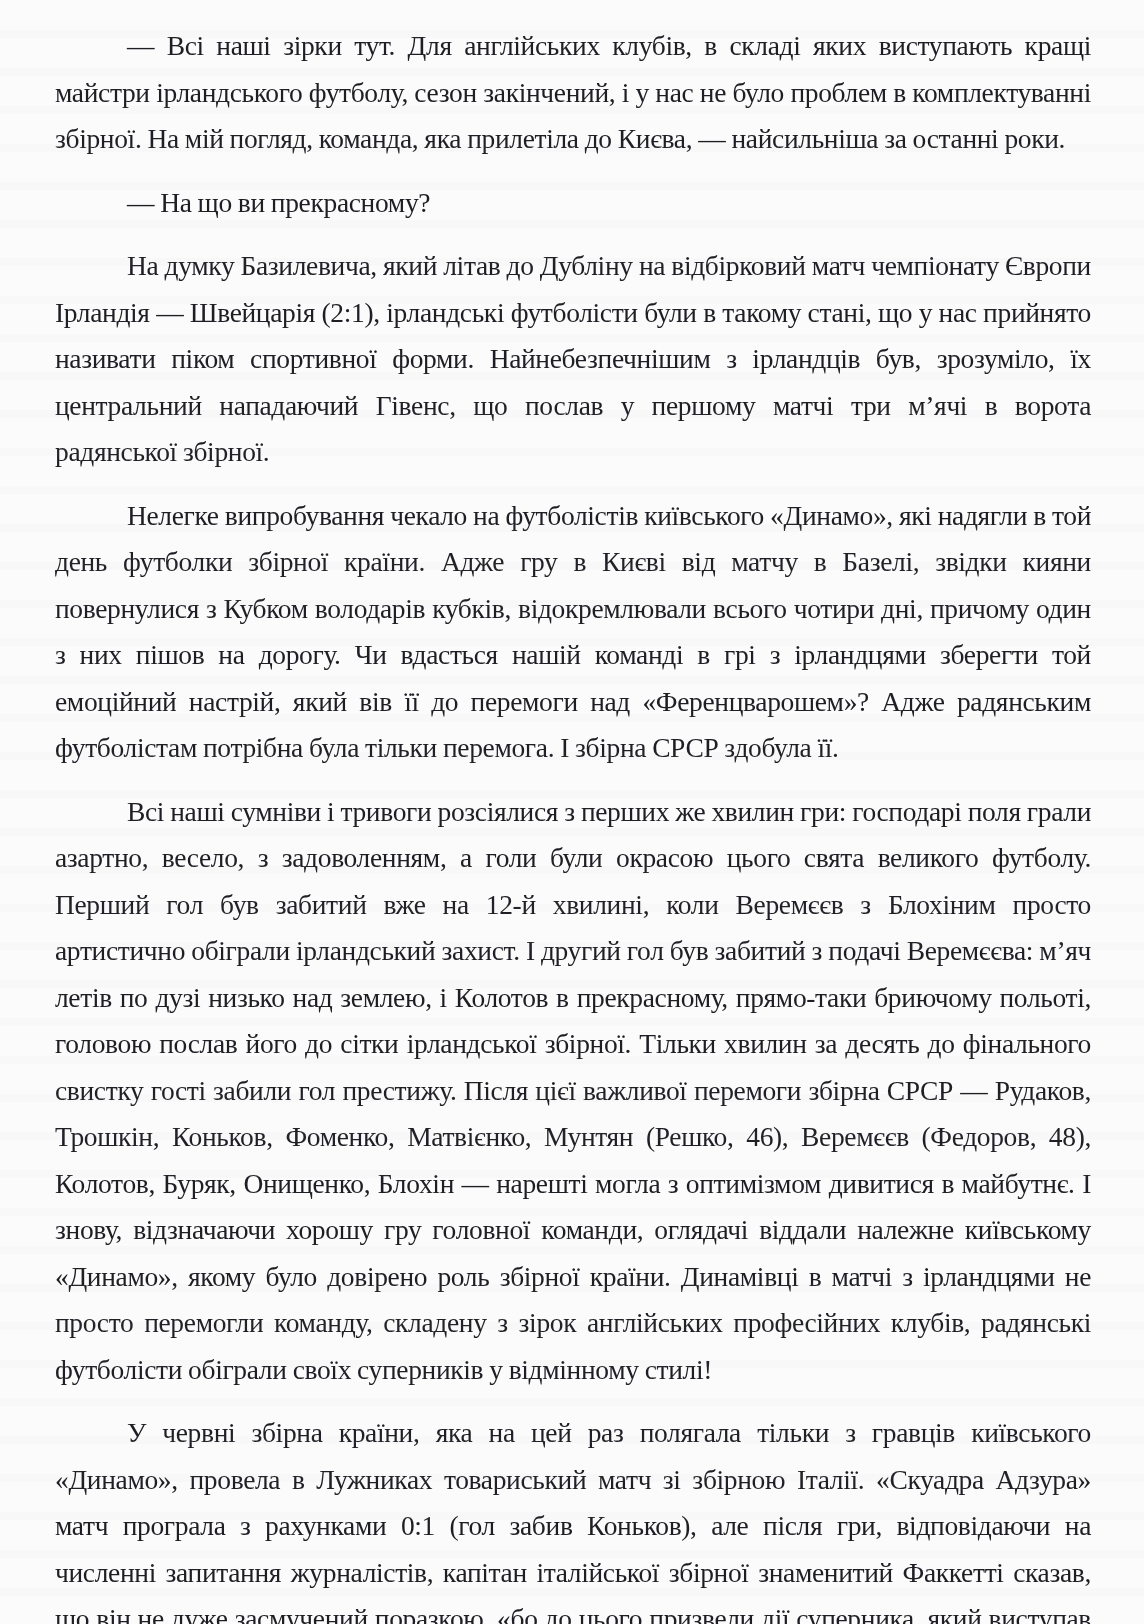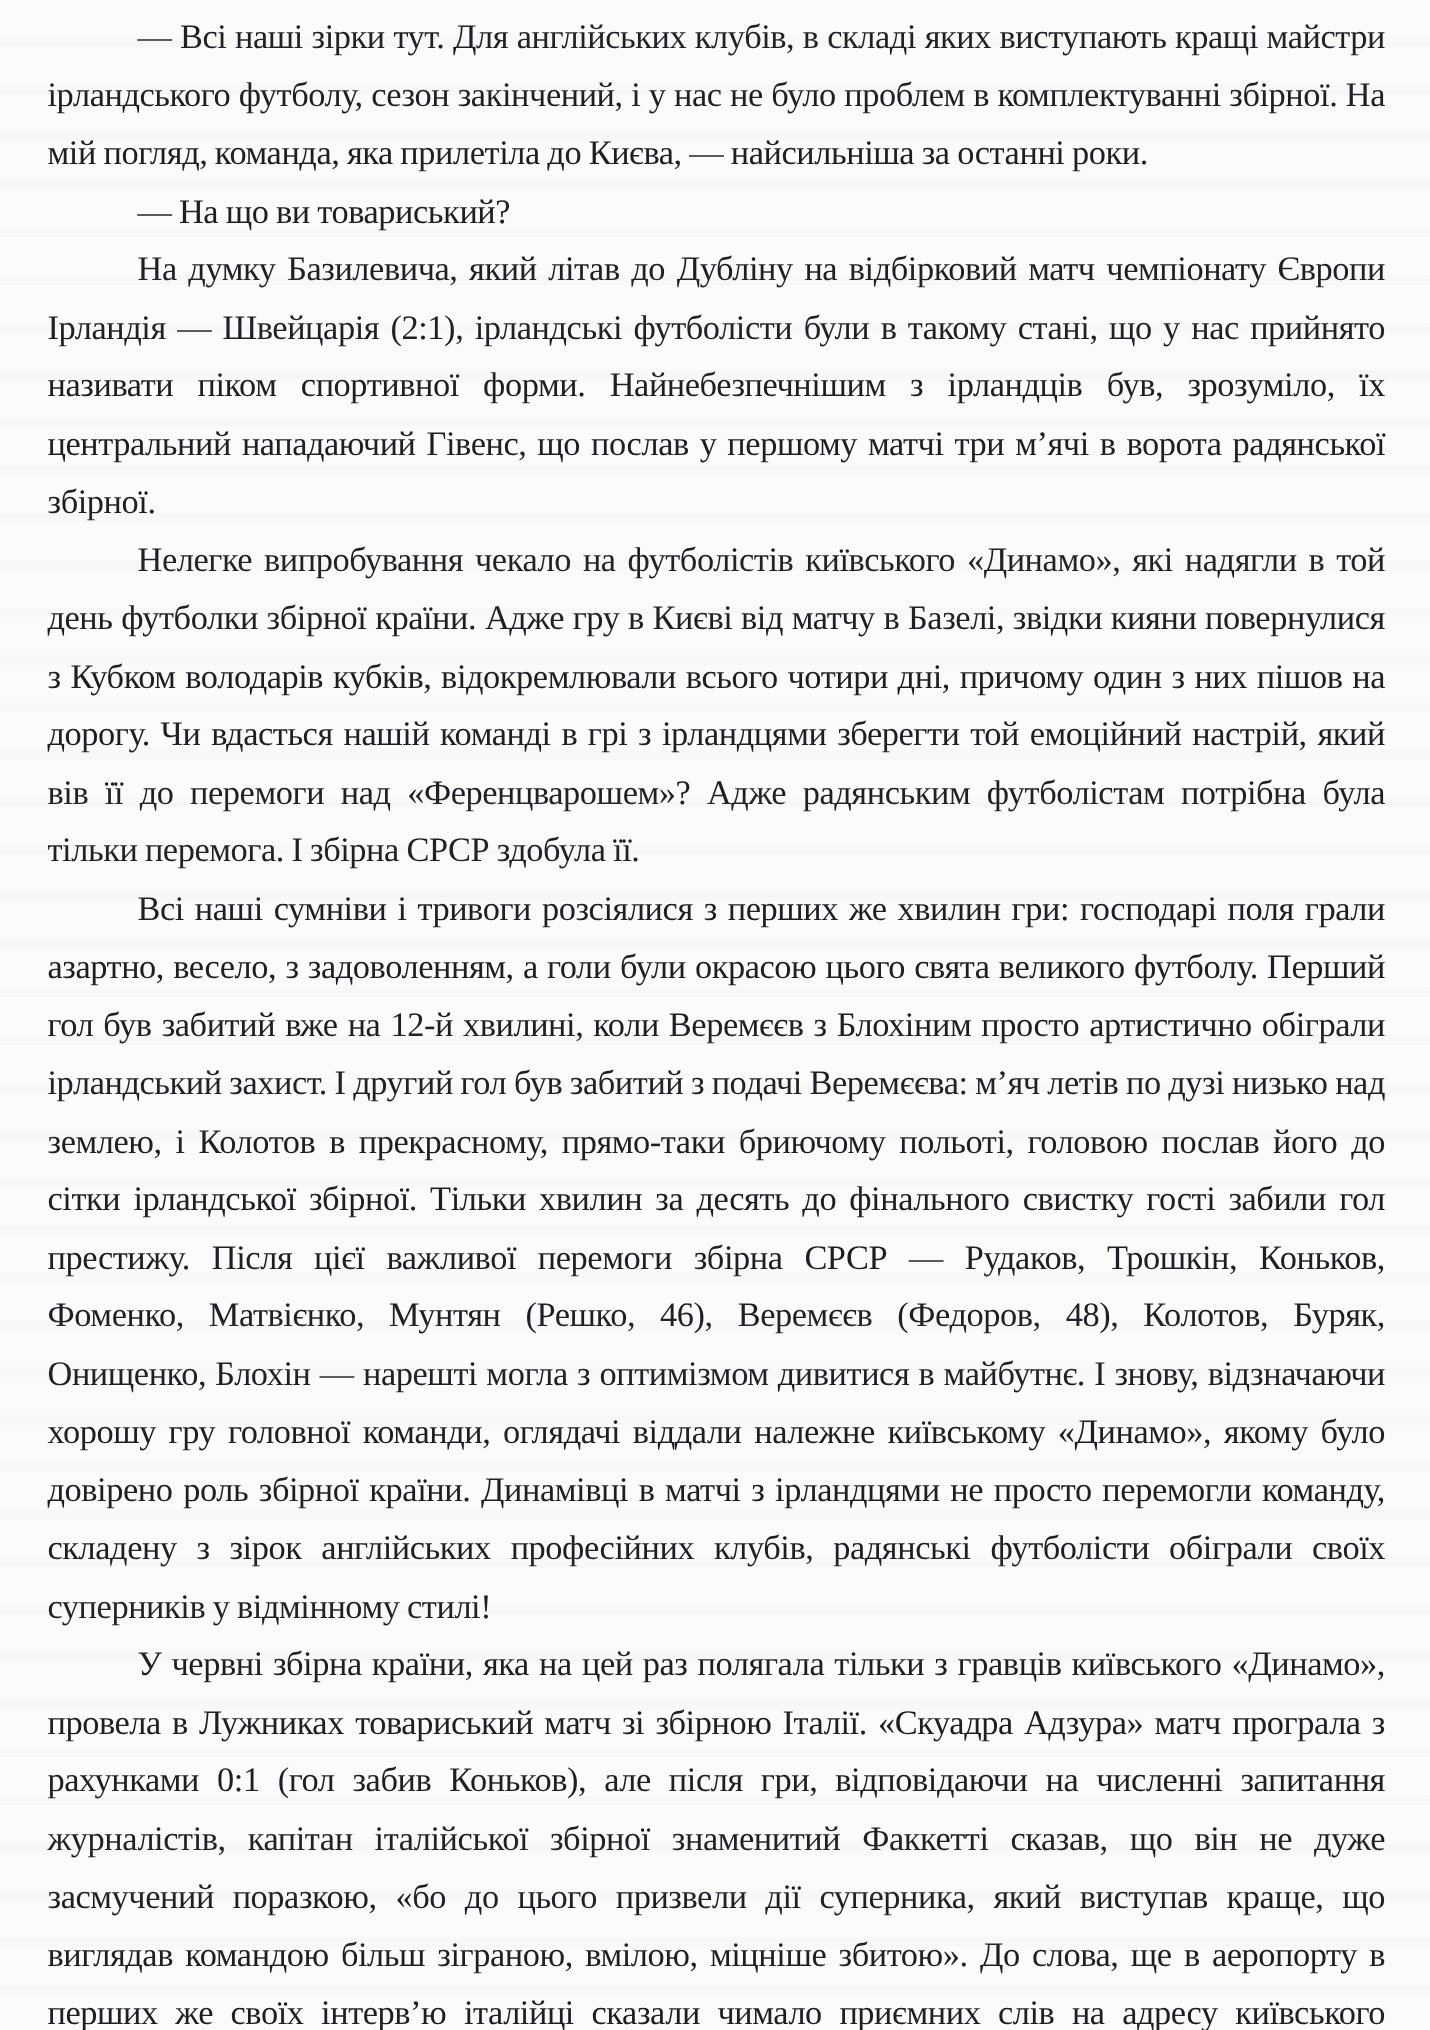--- a/index.html
+++ b/index.html
@@ -20,21 +20,21 @@
       width: 1070px;
       font-family: "Liberation Serif", "DejaVu Serif", serif;
       font-size: 27.5px;
       line-height: 46.5px;
       color: #1e1e24;
       text-align: justify;
       letter-spacing: -0.35px;
       word-spacing: -0.5px;
     }
     .page p {
-      margin: 0;
+      margin: 17px;
       text-indent: 72px;
       hyphens: manual;
     }
     .page p.first {
       text-indent: 72px;
     }
     .bleed {
       position: absolute;
       left: 0;
       top: 0;
@@ -44,21 +44,21 @@
       background:
         repeating-linear-gradient(to bottom, rgba(0,0,0,0) 0px, rgba(0,0,0,0) 30px, rgba(160,160,165,0.06) 30px, rgba(160,160,165,0.06) 38px);
       opacity: 0.6;
     }
   </style>
 </head>
 <body>
 
 <div class="page">
   <p class="first">— Всі наші зірки тут. Для англійських клубів, в складі яких виступають кращі майстри ірландського футболу, сезон закінчений, і у нас не було проблем в комплектуванні збірної. На мій погляд, команда, яка прилетіла до Києва, — найсильніша за останні роки.</p>
-  <p>— На що ви товариський?</p>
+  <p>— На що ви прекрасному?</p>
   <p>На думку Базилевича, який літав до Дубліну на відбірковий матч чемпіонату Європи Ірландія — Швейцарія (2:1), ірландські футболісти були в такому стані, що у нас прийнято називати піком спортивної форми. Найнебезпечнішим з ірландців був, зрозуміло, їх центральний нападаючий Гівенс, що послав у першому матчі три м’ячі в ворота радянської збірної.</p>
   <p>Нелегке випробування чекало на футболістів київського «Динамо», які надягли в той день футболки збірної країни. Адже гру в Києві від матчу в Базелі, звідки кияни повернулися з Кубком володарів кубків, відокремлювали всього чотири дні, причому один з них пішов на дорогу. Чи вдасться нашій команді в грі з ірландцями зберегти той емоційний настрій, який вів її до перемоги над «Ференцварошем»? Адже радянським футболістам потрібна була тільки перемога. І збірна СРСР здобула її.</p>
   <p>Всі наші сумніви і тривоги розсіялися з перших же хвилин гри: господарі поля грали азартно, весело, з задоволенням, а голи були окрасою цього свята великого футболу. Перший гол був забитий вже на 12-й хвилині, коли Веремєєв з Блохіним просто артистично обіграли ірландський захист. І другий гол був забитий з подачі Веремєєва: м’яч летів по дузі низько над землею, і Колотов в прекрасному, прямо-таки бриючому польоті, головою послав його до сітки ірландської збірної. Тільки хвилин за десять до фінального свистку гості забили гол престижу. Після цієї важливої перемоги збірна СРСР — Рудаков, Трошкін, Коньков, Фоменко, Матвієнко, Мунтян (Решко, 46), Веремєєв (Федоров, 48), Колотов, Буряк, Онищенко, Блохін — нарешті могла з оптимізмом дивитися в майбутнє. І знову, відзначаючи хорошу гру головної команди, оглядачі віддали належне київському «Динамо», якому було довірено роль збірної країни. Динамівці в матчі з ірландцями не просто перемогли команду, складену з зірок англійських професійних клубів, радянські футболісти обіграли своїх суперників у відмінному стилі!</p>
   <p>У червні збірна країни, яка на цей раз полягала тільки з гравців київського «Динамо», провела в Лужниках товариський матч зі збірною Італії. «Скуадра Адзура» матч програла з рахунками 0:1 (гол забив Коньков), але після гри, відповідаючи на численні запитання журналістів, капітан італійської збірної знаменитий Факкетті сказав, що він не дуже засмучений поразкою, «бо до цього призвели дії суперника, який виступав краще, що виглядав командою більш зіграною, вмілою, міцніше збитою». До слова, ще в аеропорту в перших же своїх інтерв’ю італійці сказали чимало приємних слів на адресу київського «Динамо». А Факкетті порівняв гру нашої команди зі знаменитим «Аяксом» часів його розквіту...</p>
 
 </div>
 
 <div class="bleed"></div>
 
 </body></html>

